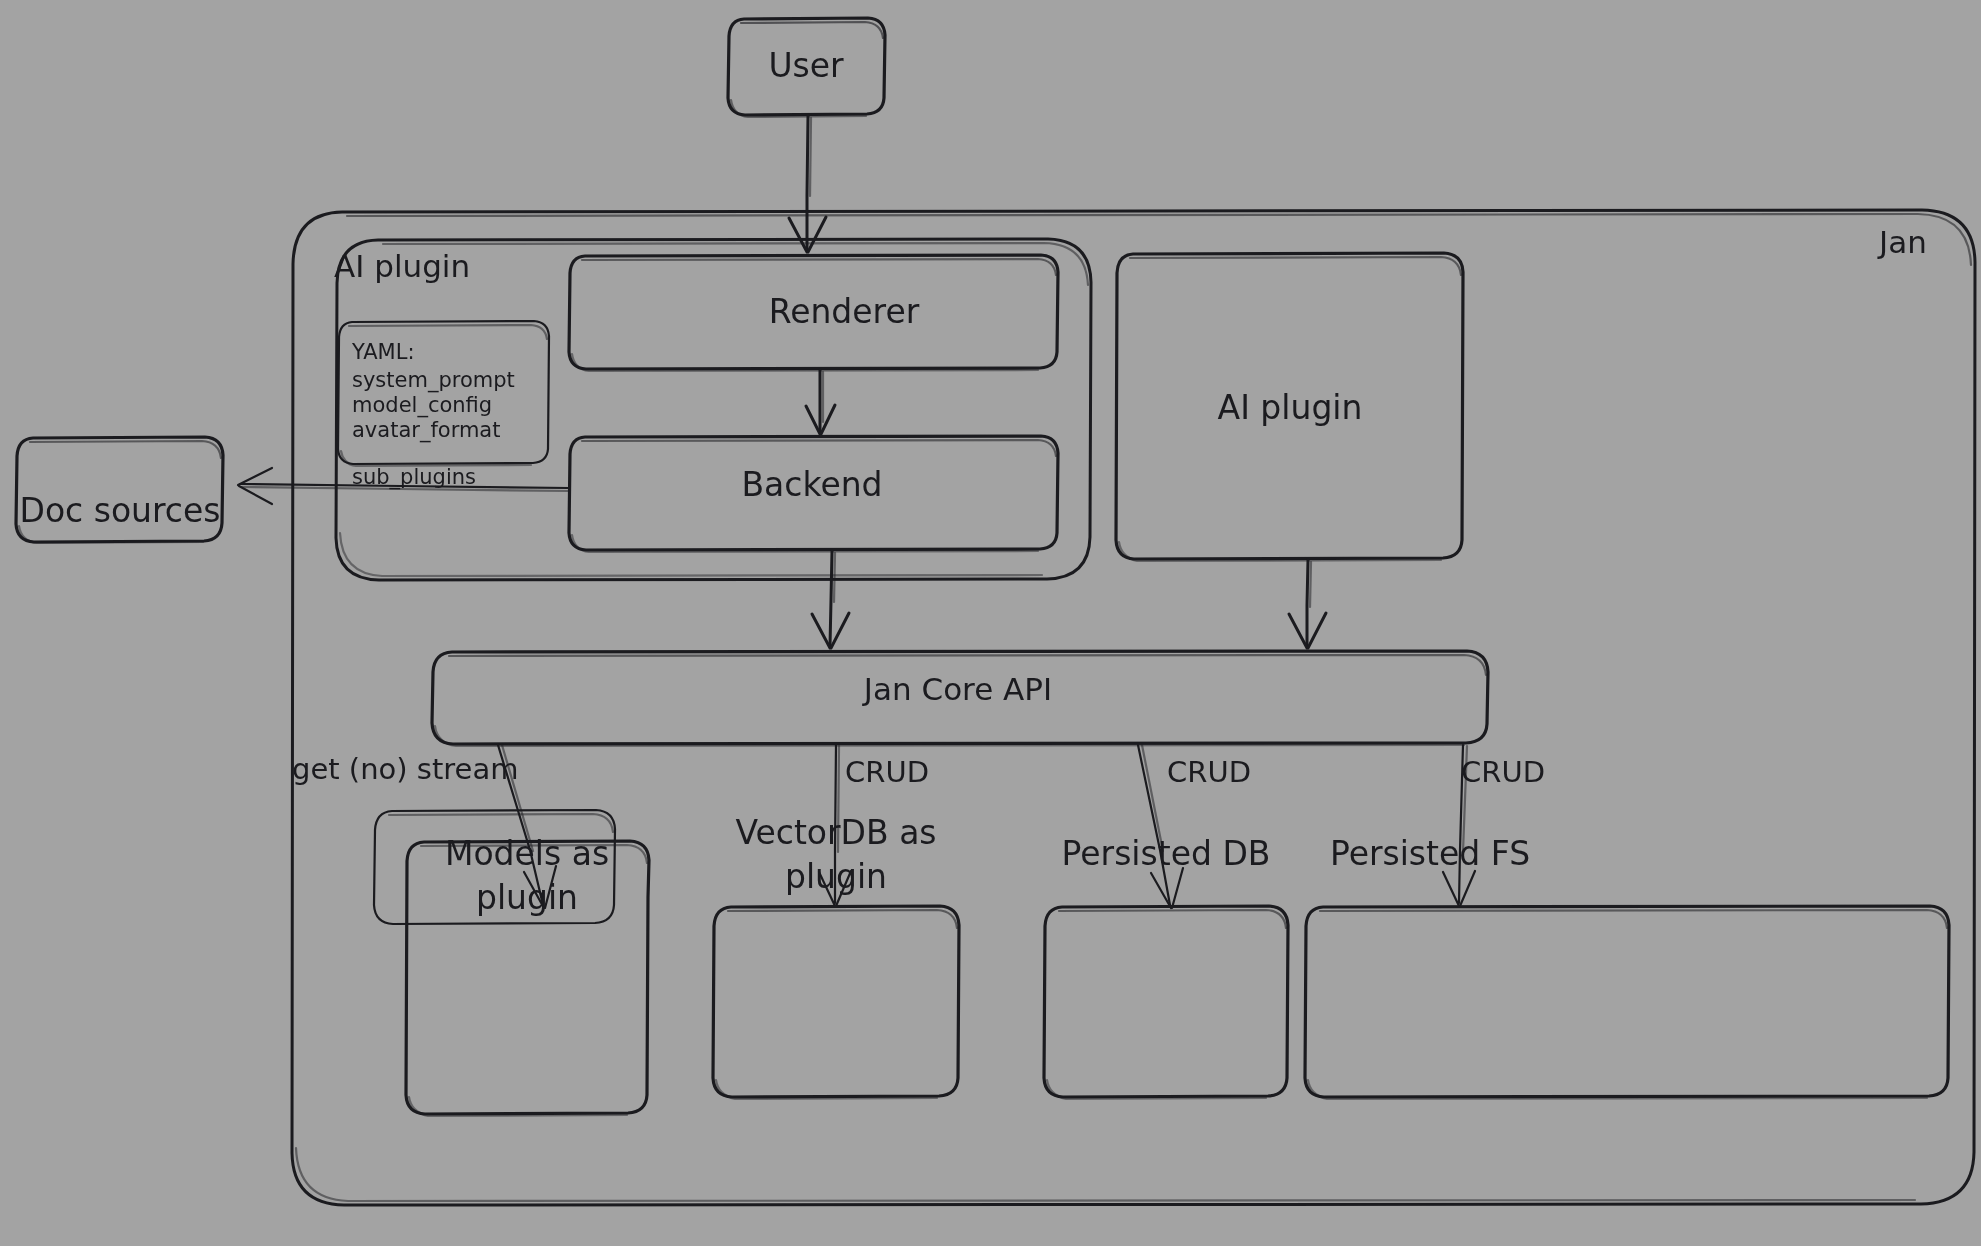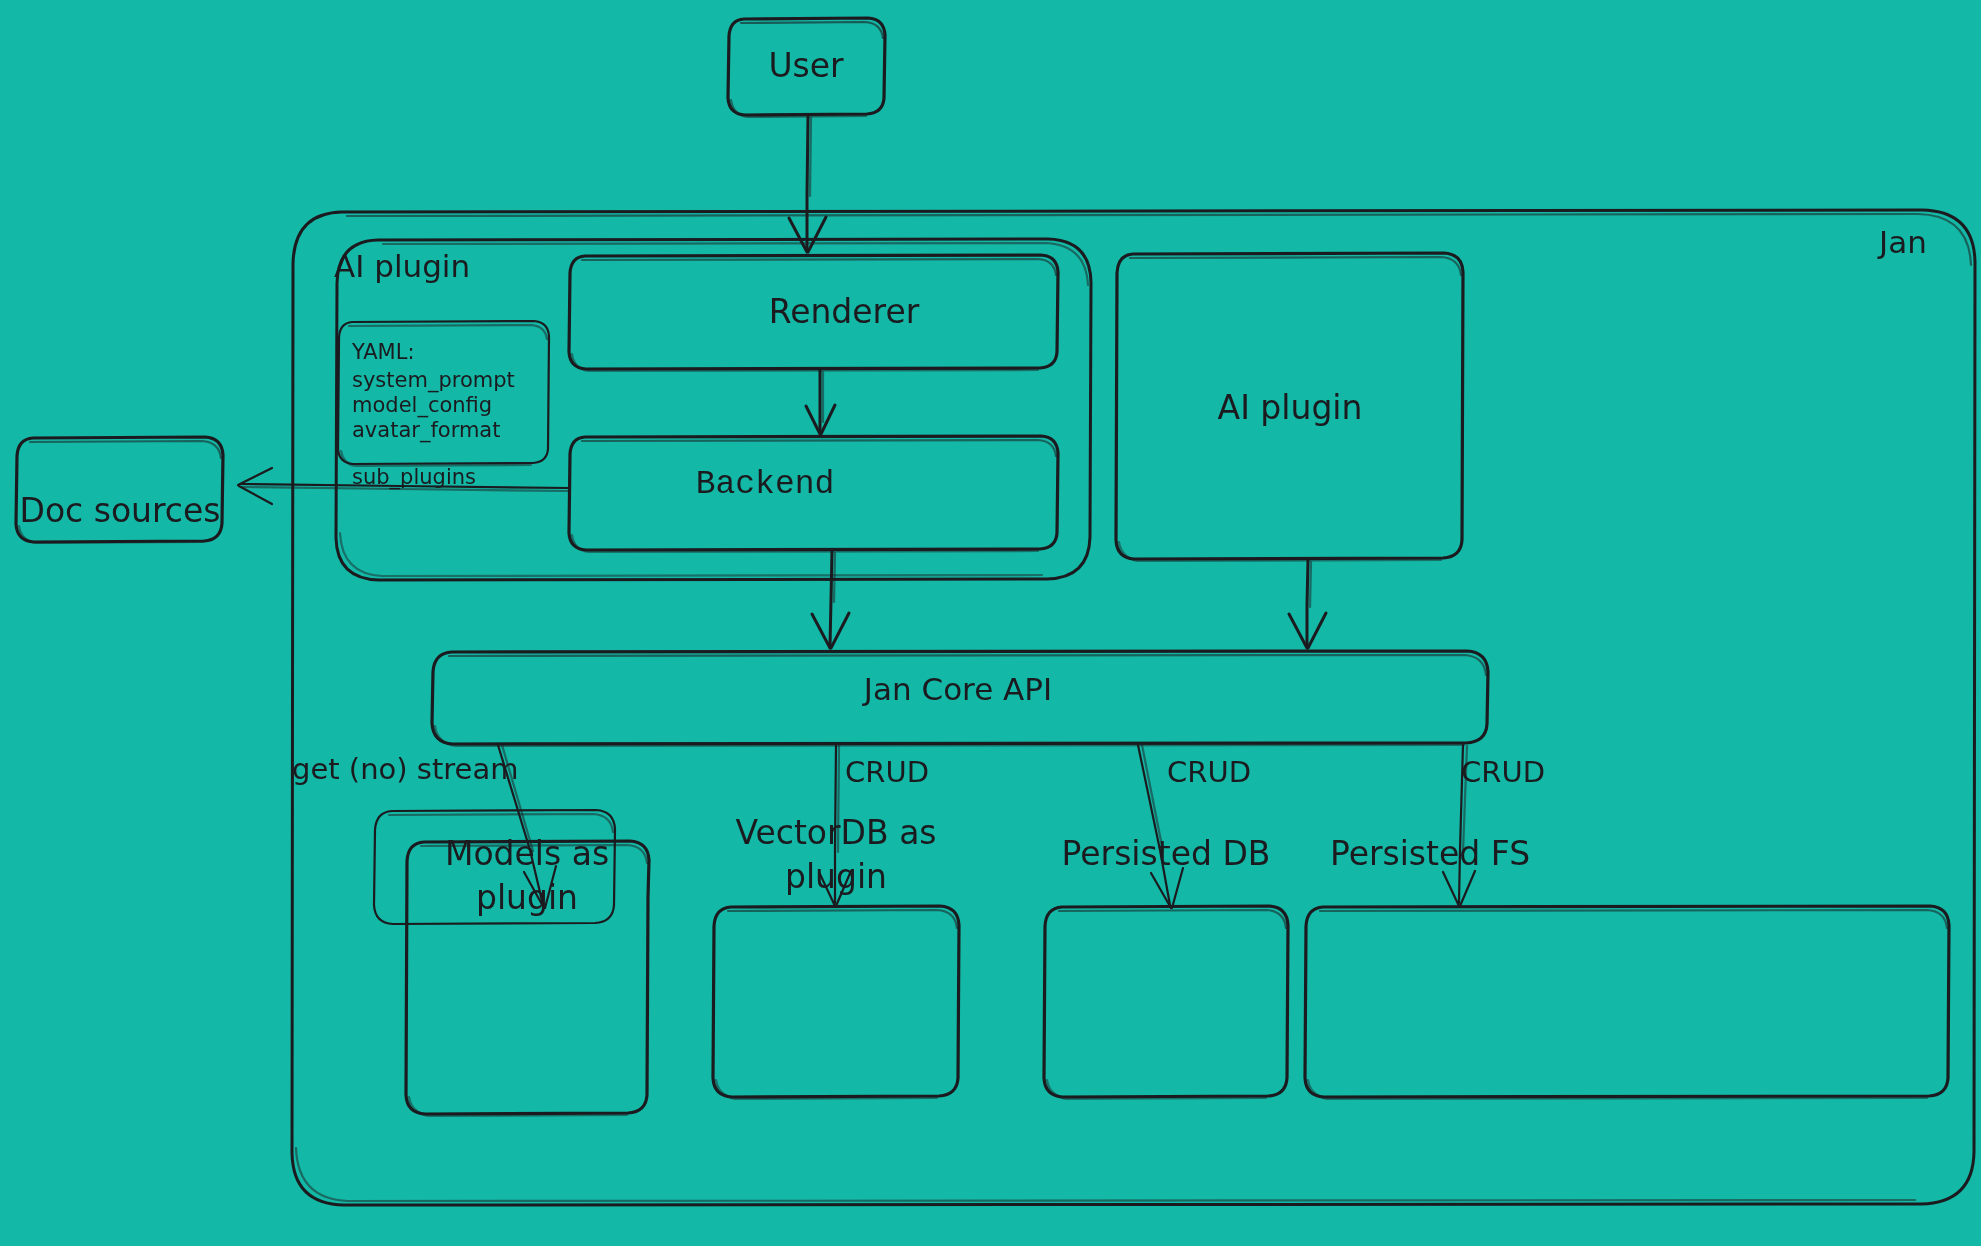--- a/index.html
+++ b/index.html
@@ -5,21 +5,21 @@
 <style>
   html, body {
     margin: 0;
     padding: 0;
     background: #ffffff;
   }
   #canvas {
     position: relative;
     width: 1981px;
     height: 1246px;
-    background: #14b8a6;
+    background: #a3a3a3;
     overflow: hidden;
     font-family: "DejaVu Sans", sans-serif;
   }
   #sketch {
     position: absolute;
     left: 0;
     top: 0;
     width: 1981px;
     height: 1246px;
   }
@@ -219,21 +219,21 @@
 
   <div class="lbl lbl-c node-title" style="left:806px; top:66px;">User</div>
 
 
   <div class="lbl lbl-l group-title" style="left:334px; top:246px;">AI plugin</div>
 
   <div class="lbl lbl-l group-title" style="left:1879px; top:222px;">Jan</div>
 
   <div class="lbl lbl-c node-title" style="left:812px; top:312px;margin-left:32px;">Renderer</div>
 
-  <div class="lbl lbl-c node-title" style="left:765px; top:485px;font-family:Liberation Mono, monospace;">Backend</div>
+  <div class="lbl lbl-c node-title" style="left:812px; top:485px;">Backend</div>
 
   <div class="lbl lbl-c node-title" style="left:1290px; top:408px;">AI plugin</div>
 
   <div class="lbl lbl-c node-title" style="left:120px; top:511px;">Doc sources</div>
 
   <div class="lbl lbl-l yaml-text" style="left:352px; top:330px;">YAML:</div>
   <div class="lbl lbl-l yaml-text" style="left:352px; top:358px;">system_prompt</div>
   <div class="lbl lbl-l yaml-text" style="left:352px; top:383px;">model_config</div>
   <div class="lbl lbl-l yaml-text" style="left:352px; top:408px;">avatar_format</div>
   <div class="lbl lbl-l yaml-text" style="left:352px; top:455px;">sub_plugins</div>

